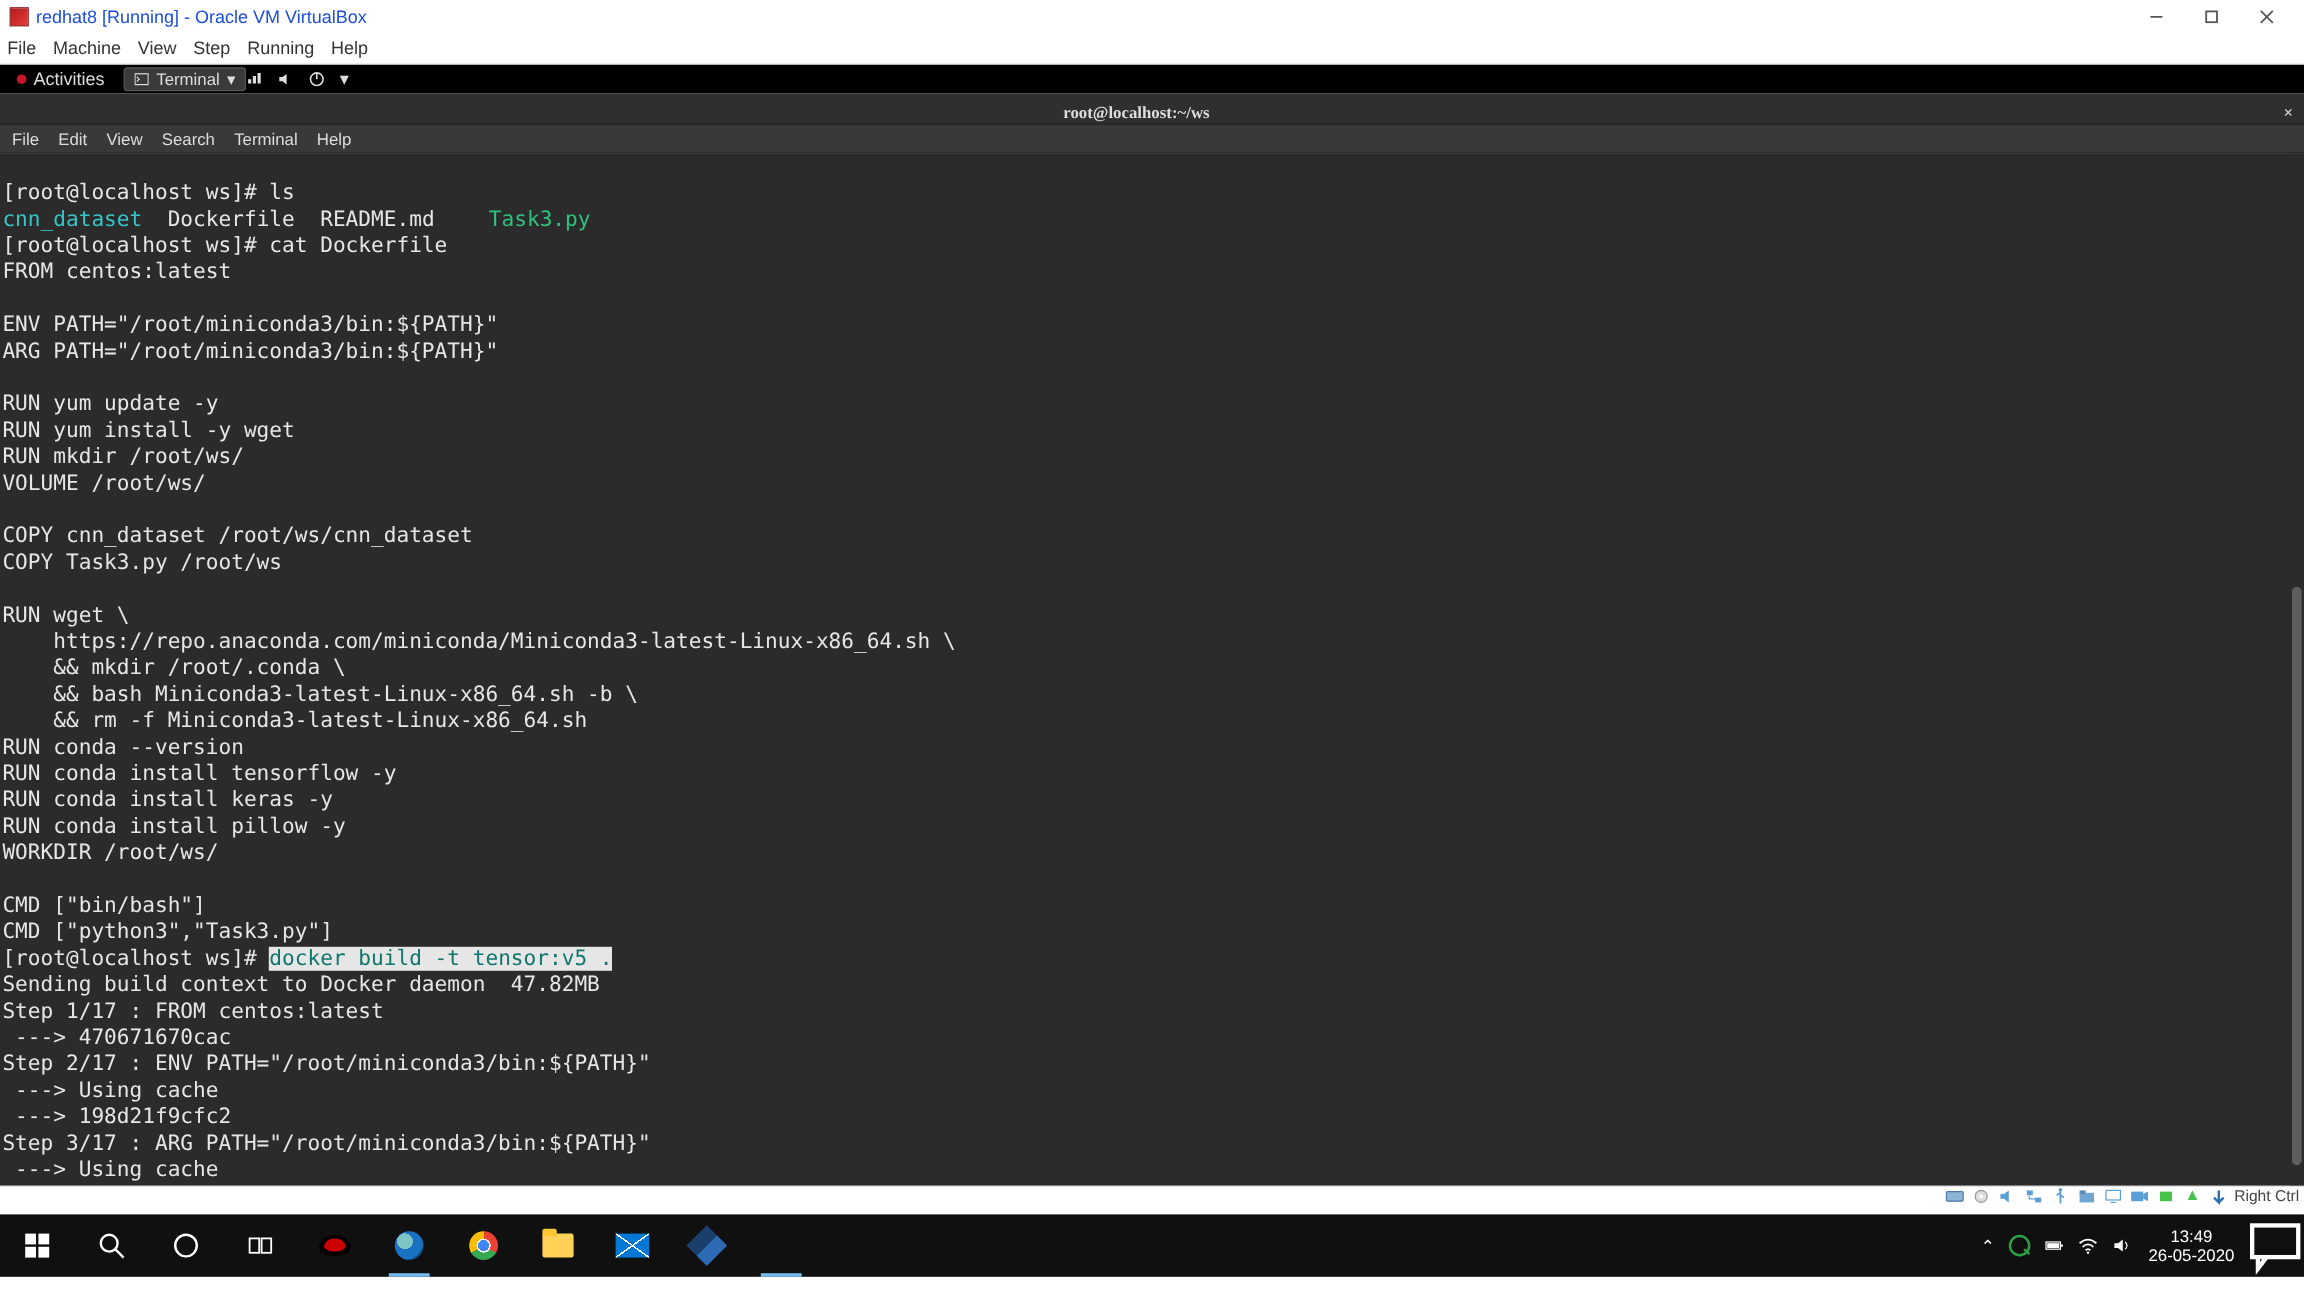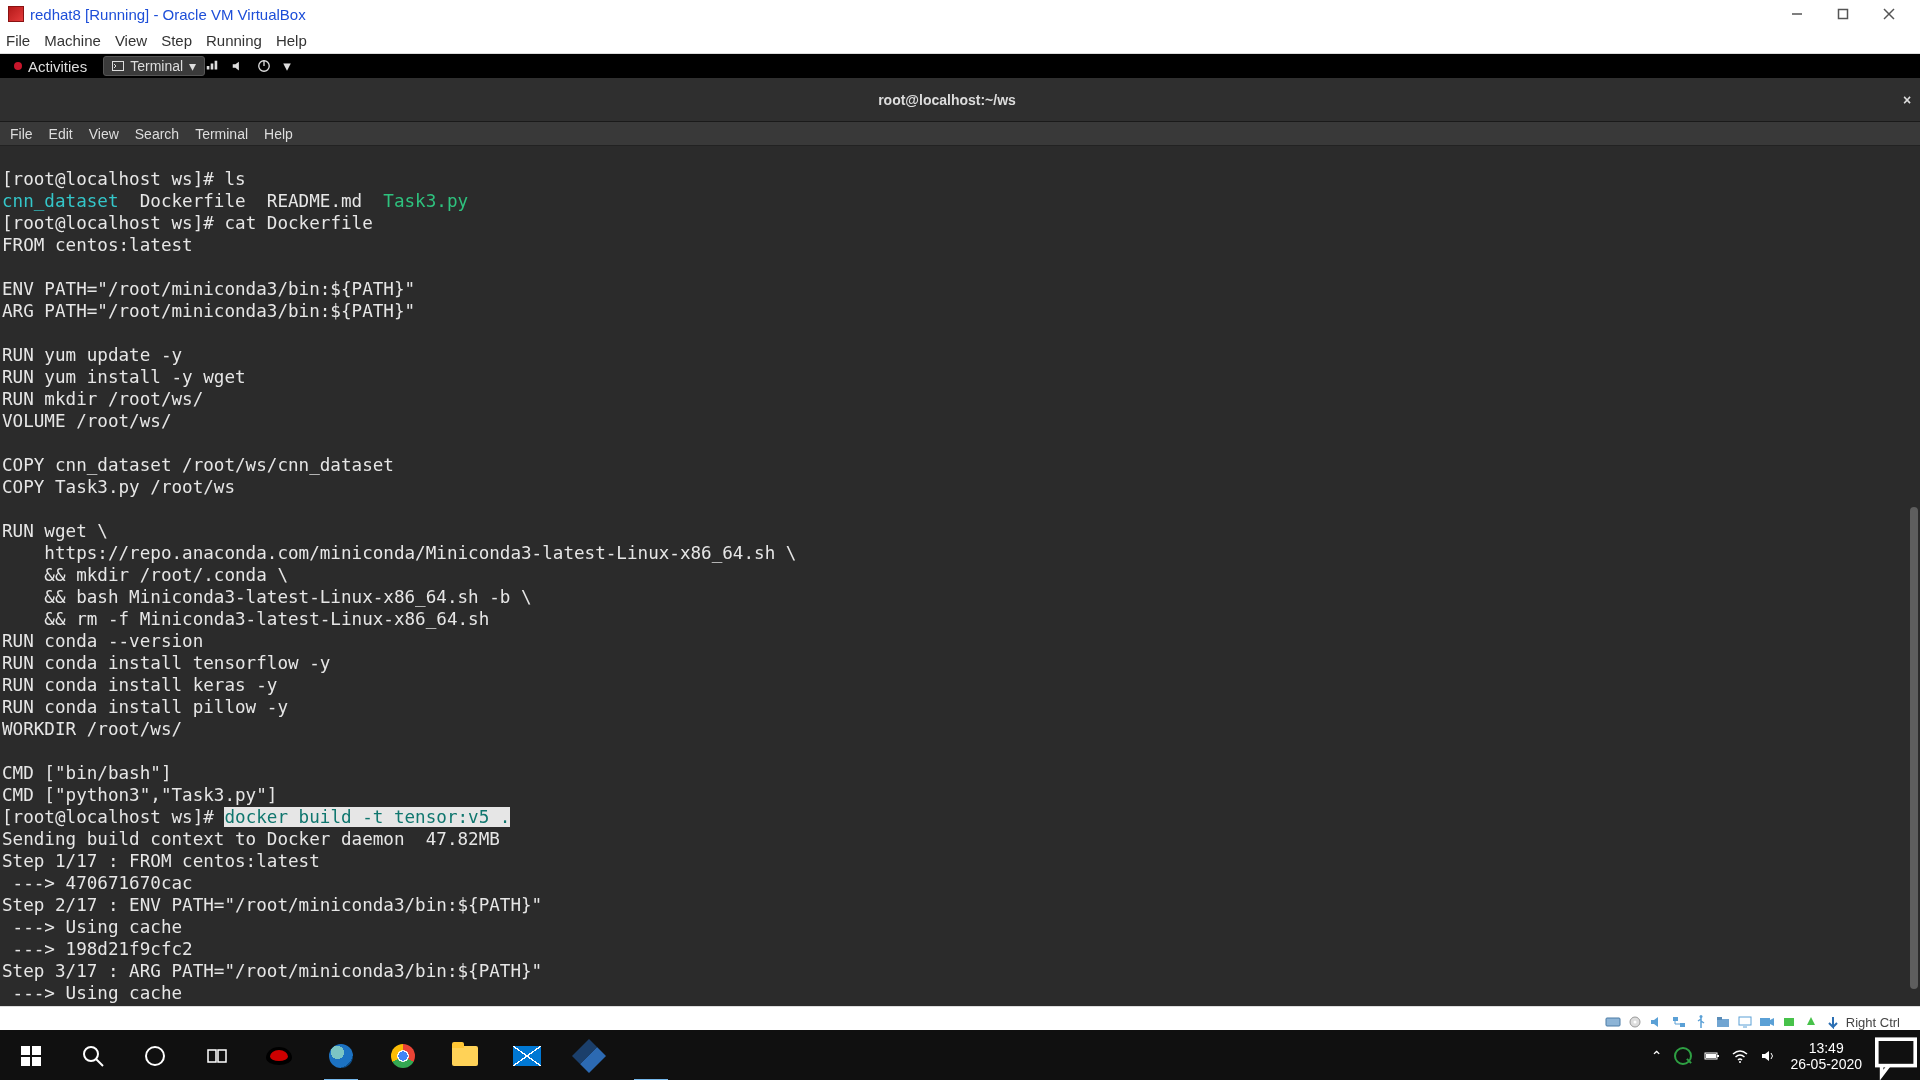--- a/index.html
+++ b/index.html
@@ -77,26 +77,27 @@
     padding: 1px 8px;
     font-size: 14px;
   }
   .gnome-top .terminal-pill svg { width: 12px; height: 12px; }
   .gnome-top .center { flex: 1; text-align: center; font-weight: 600; }
   .gnome-top .tray { display: flex; align-items: center; gap: 12px; }
   .gnome-top .tray svg { width: 14px; height: 14px; fill: #ddd; }
 
   
   .term-tab {
-    height: 44px;
+    height: 26px;
     background: #2f2f2f;
     color: #ddd;
-    display: flex; align-items: center;
+    display: flex; align-items: flex-end;
     font-size: 14px;
     border-bottom: 1px solid #1a1a1a;
+    font-family: Liberation Serif, serif;
   }
   .term-tab .tab-title { flex: 1; text-align: center; font-weight: 600; }
   .term-tab .tab-close {
     width: 26px; text-align: center; font-weight: bold; cursor: pointer;
   }
 
   
   .term-menu {
     height: 24px;
     background: #393939;
@@ -116,21 +117,21 @@
     font-family: "DejaVu Sans Mono", "Consolas", monospace;
     font-size: 17.6px;
     line-height: 22px;
     white-space: pre;
     padding: 0 2px;
     height: 860px;
     overflow: hidden;
     position: relative;
   }
   .c-cyan { color: #34c6c9; }
-  .c-green { color: #2ec27e; }
+  .c-green { color: #2ec27e; margin-left: 24px; }
   .hl {
     background: #e6e6e6;
     color: #0f766e;
   }
   .term-scrollbar {
     position: absolute;
     right: 0; top: 0; bottom: 0;
     width: 12px;
     background: #2b2b2b;
   }
@@ -142,24 +143,24 @@
     background: #5e5e5e;
     border-radius: 4px;
   }
 
   
   .vb-status {
     height: 24px;
     background: #fff;
     border-top: 1px solid #ddd;
     display: flex;
-    align-items: flex-end;
+    align-items: flex-start;
     justify-content: flex-end;
     gap: 4px;
-    padding: 0 20px;
+    padding: 0 4px;
     font-size: 13px;
     color: #444;
   }
   .vb-status .stat-ic {
     width: 18px; height: 16px;
     display: inline-flex; align-items: center; justify-content: center;
   }
   .vb-status svg { width: 16px; height: 14px; }
 
   

